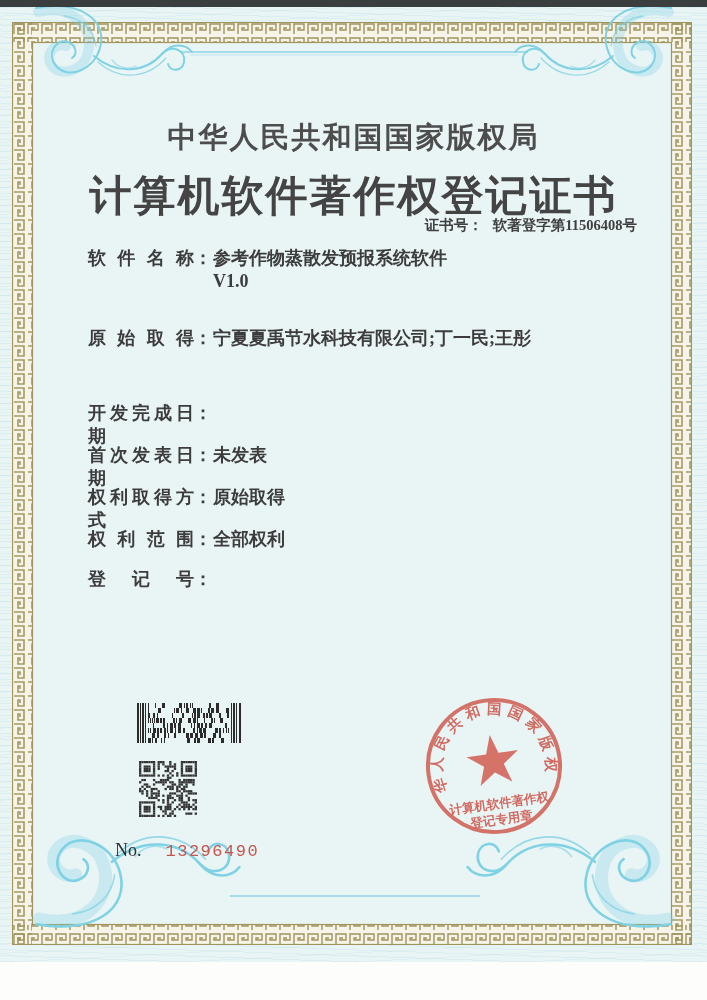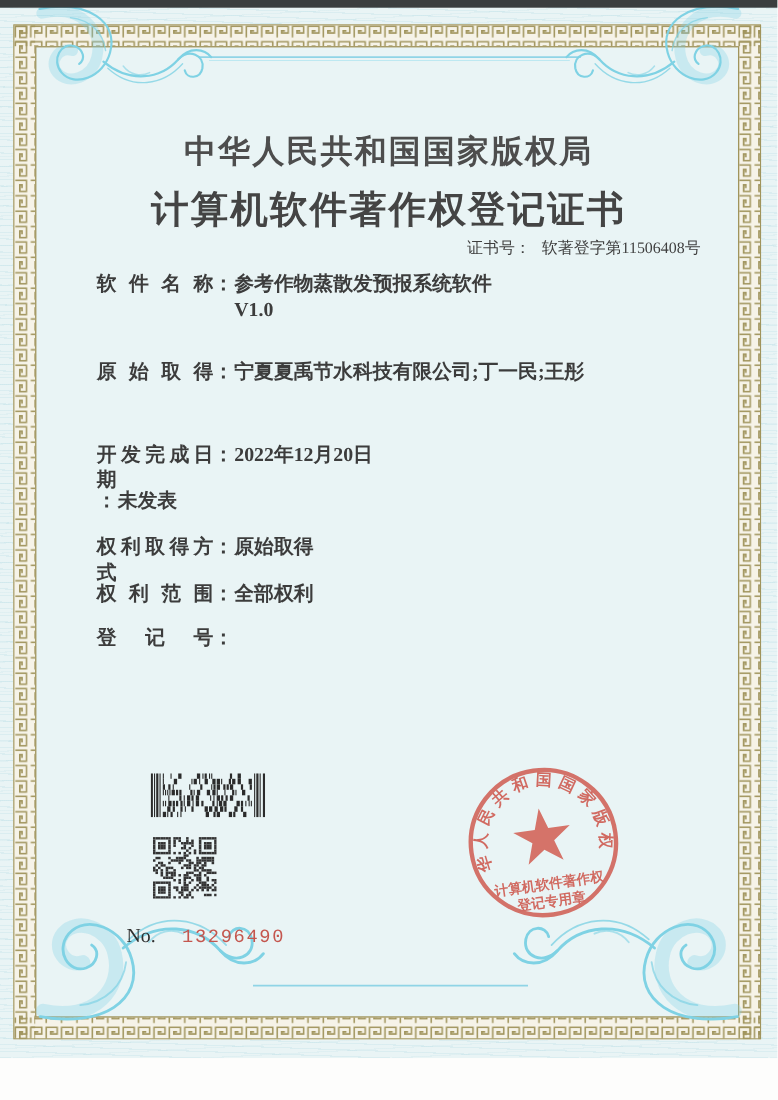--- a/index.html
+++ b/index.html
@@ -9,22 +9,22 @@
   .paper{position:absolute;left:0;top:0;width:707px;height:962px;
          background-color:#e9f4f5;
          background-image:
            repeating-linear-gradient(2deg, rgba(140,200,214,.16) 0 1px, rgba(0,0,0,0) 1px 6px),
            repeating-linear-gradient(-3deg, rgba(140,200,214,.10) 0 1px, rgba(0,0,0,0) 1px 9px);}
   .frame{position:absolute;left:12px;top:22px;}
   .orn{position:absolute;left:0;top:0;}
   .issuer{position:absolute;left:0;top:118px;width:707px;text-align:center;margin:0;
           font-size:29px;font-weight:700;color:#4d4d4d;letter-spacing:2px;}
   .doctitle{position:absolute;left:0;top:168px;width:707px;text-align:center;margin:0;
-          font-size:34px;font-weight:700;color:#444;letter-spacing:2px;}
-  .certno{position:absolute;top:216px;right:70px;font-size:14.5px;color:#3f3f3f;font-weight:400;}
+          font-size:42px;font-weight:700;color:#444;letter-spacing:2px;}
+  .certno{position:absolute;top:216px;right:70px;font-size:14.5px;color:#3f3f3f;font-weight:700;}
   .certno .lbl{margin-right:10px;}
   .frow{position:absolute;left:88px;display:flex;align-items:flex-start;color:#3c3c3c;
         font-size:18px;font-weight:700;line-height:1.25;justify-content:center;}
   .flabel{display:inline-block;width:106px;text-align:justify;text-align-last:justify;}
   .fcolon{display:inline-block;width:14px;}
   .fvalue{display:inline-block;padding-left:5px;white-space:nowrap;}
   .statement{position:absolute;left:88px;top:606px;width:554px;margin:0;
         font-size:18.5px;line-height:40px;color:#3a3a3a;font-weight:600;
         text-align:justify;text-indent:2em;}
   .barcode{position:absolute;left:137px;top:703px;}
@@ -102,24 +102,24 @@
 
     <div class="frow" style="top:327px;">
       <span class="flabel">原始取得</span>
         <span class="fcolon">：</span>
       <span class="fvalue">宁夏夏禹节水科技有限公司;丁一民;王彤</span>
     </div>
 
     <div class="frow" style="top:402px;">
       <span class="flabel">开发完成日期</span>
         <span class="fcolon">：</span>
-      <span class="fvalue">2022年12月20日</span>
     </div>
 
     <div class="frow" style="top:444px;">
+      <span class="flabel">首次发表日期</span>
         <span class="fcolon">：</span>
       <span class="fvalue">未发表</span>
     </div>
 
     <div class="frow" style="top:486px;">
       <span class="flabel">权利取得方式</span>
         <span class="fcolon">：</span>
       <span class="fvalue">原始取得</span>
     </div>
 

